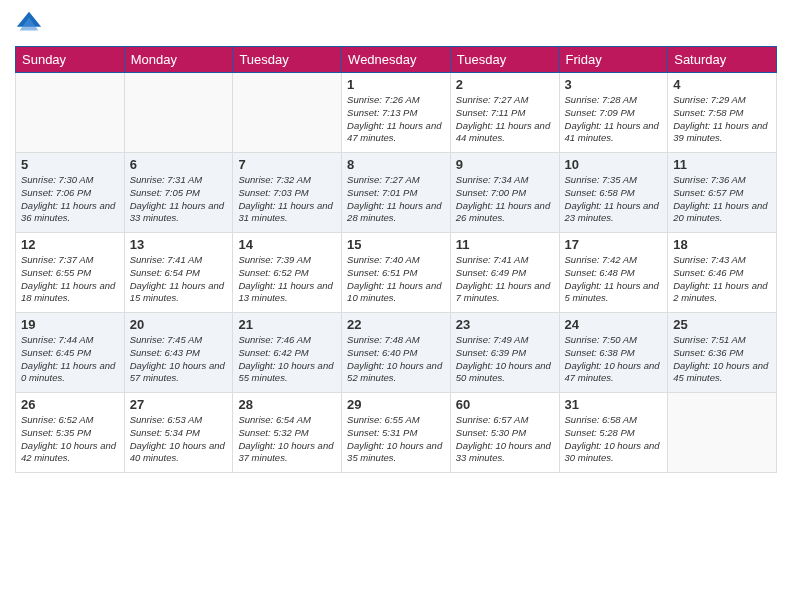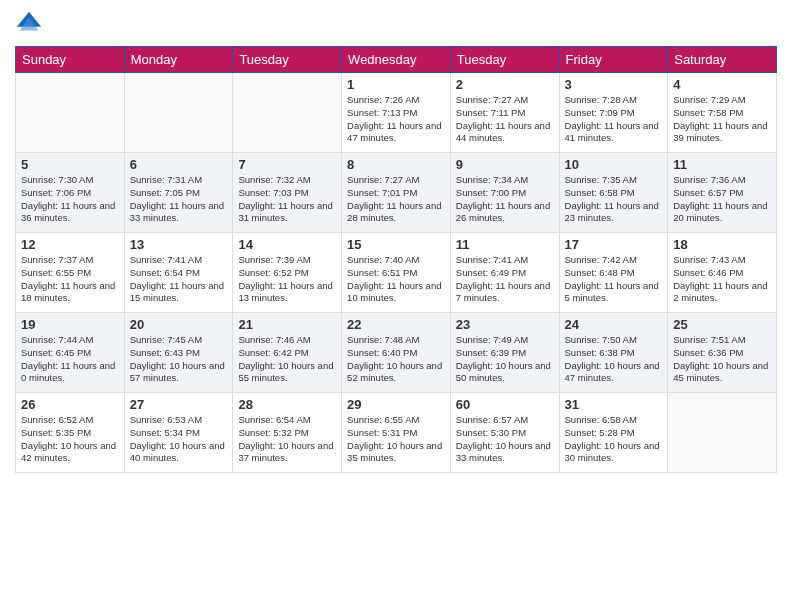--- a/index.html
+++ b/index.html
@@ -92,20 +92,21 @@
       font-size: 13px;
       font-weight: bold;
       color: #333;
       display: block;
       margin-bottom: 2px;
     }
     .day-info {
       font-size: 9.5px;
       color: #333;
       line-height: 1.35;
+      font-style: italic;
     }
     .empty-cell {
       background: #f9f9f9 !important;
     }
   </style>
 </head>
 <body>
 <div class="page">
 
   <div class="header">

